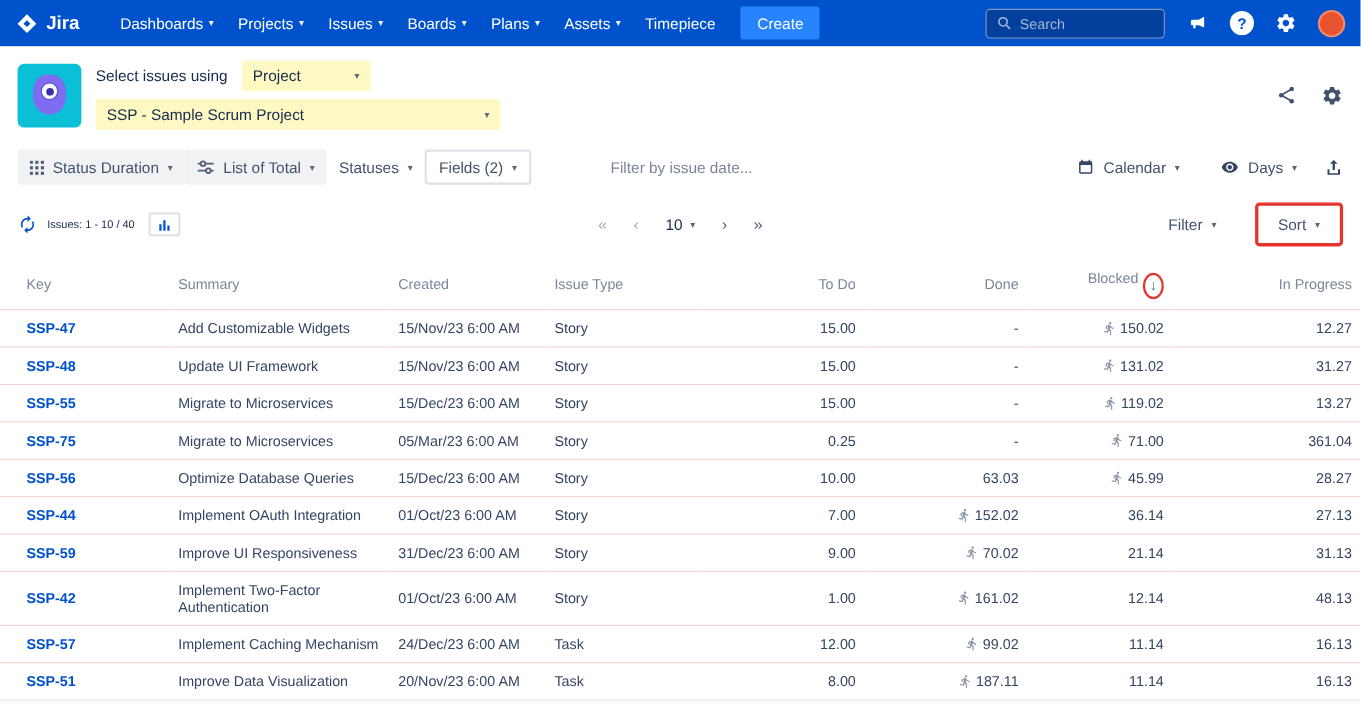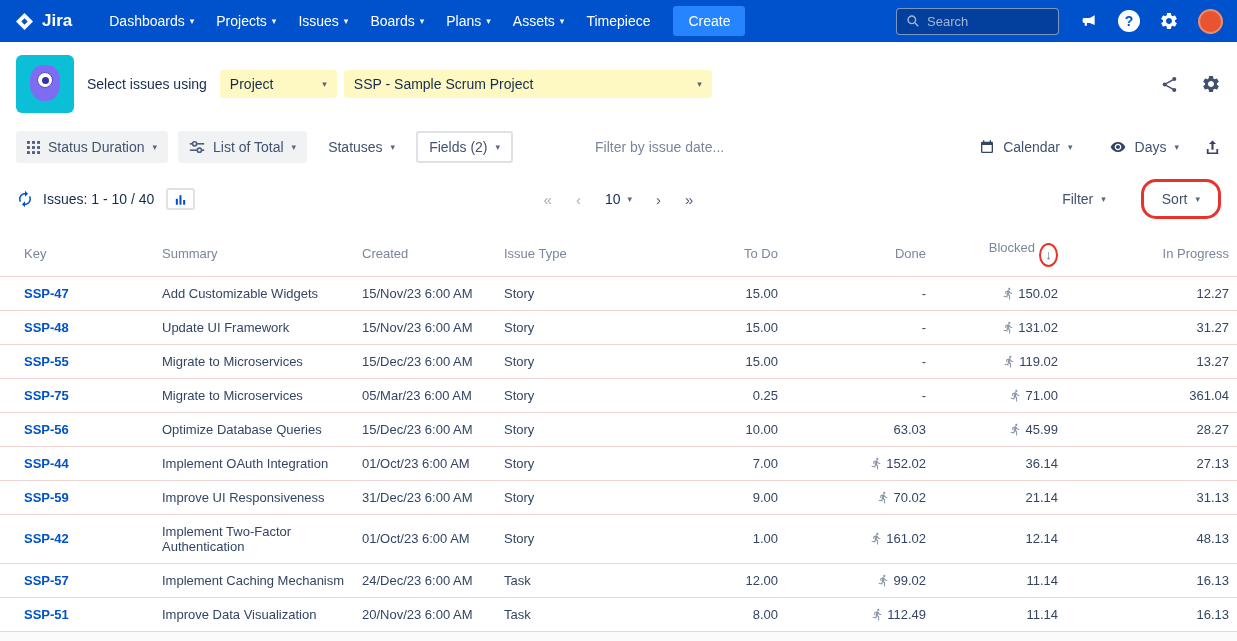--- a/index.html
+++ b/index.html
@@ -56,63 +56,63 @@
     background: #7E6CF2; border-radius: 42% 42% 46% 46%;
   }
   .m-eye {
     position: absolute; left: 7px; top: 7px; width: 16px; height: 16px; border-radius: 50%;
     background: #fff; border: 1px solid #5a4bd0;
   }
   .m-eye:after {
     content: ""; position: absolute; left: 4px; top: 4px; width: 7px; height: 7px;
     border-radius: 50%; background: #3B2FA8;
   }
-  .header-main { margin-left: 13px; display: flex; gap: 7px; }
+  .header-main { margin-left: 13px; display: flex; flex-direction: column; gap: 7px; }
   .row1 { display: flex; align-items: center; gap: 13px; }
   .src-label { font-size: 14px; color: #172B4D; }
   .select {
     display: flex; align-items: center; justify-content: space-between;
     background: #fef9c3; border-radius: 3px; padding: 6px 10px;
     font-size: 14px; color: #172B4D; cursor: pointer;
   }
   .select.sm { width: 117px; }
   .select.lg { width: 368px; }
   .header-icons { margin-left: auto; display: flex; align-items: center; gap: 22px; color: #42526E; }
 
   
-  .toolbar { display: flex; padding: 4px 16px 10px; gap: 10px; flex: 0 0 auto; }
+  .toolbar { display: flex; padding: 4px 16px 10px; flex: 0 0 auto; }
   .tb-btn {
     display: flex; align-items: center; gap: 8px; background: #F1F2F4; border-radius: 3px;
     padding: 8px 11px; font-size: 14px; font-weight: 500; color: #42526E; cursor: pointer; white-space: nowrap;
   }
   .tb-btn.plain { background: transparent; }
   .tb-btn.outlined { background: #fff; border: 2px solid #DFE1E6; padding: 6px 11px; }
   .date-filter {
     margin-left: 72px; border: none; outline: none; font-family: inherit;
     font-size: 14px; color: #42526E; width: 160px; background: transparent;
   }
   .date-filter::placeholder { color: #7A869A; }
   .tb-right { margin-left: auto; display: flex; align-items: center; gap: 14px; }
 
   
   .controls { display: flex; align-items: center; padding: 6px 16px 12px; position: relative; flex: 0 0 auto; }
-  .issues-count { font-size: 14px; color: #172B4D; margin-left: 9px; }
+  .issues-count { font-size: 10px; color: #172B4D; margin-left: 9px; }
   .chart-btn {
     margin-left: 12px; border: 2px solid #DFE1E6; border-radius: 3px; padding: 3px 5px 1px;
     display: inline-flex; cursor: pointer;
   }
   .pagination {
     position: absolute; left: 50%; transform: translateX(-50%);
     display: flex; align-items: center; gap: 24px; font-size: 15px;
   }
   .pg { color: #505F79; cursor: pointer; }
   .pg-disabled { color: #A5ADBA; }
   .pg-size { display: inline-flex; align-items: center; gap: 7px; font-size: 14px; color: #172B4D; cursor: pointer; }
   .fs-group { margin-left: auto; display: flex; align-items: center; gap: 24px; }
-  .sort-annotation { border: 3px solid #E5342B; border-radius: 15px; padding: 1px 7px; }
+  .sort-annotation { border: 3px solid #E5342B; border-radius: 4px; padding: 1px 7px; }
 
   
   main { flex: 1 1 auto; }
   .issues-table { width: 1237px; border-collapse: collapse; table-layout: fixed; }
   .issues-table th {
     font-size: 13px; font-weight: 400; color: #7A869A; text-align: left;
     padding: 9px 8px; border-bottom: 1px solid #F0D4D4; white-space: nowrap;
   }
   .issues-table td {
     font-size: 13px; color: #344563; padding: 9px 8px;
@@ -468,21 +468,21 @@
           <td class="num">16.13</td>
         </tr>
         <tr>
           <td><a class="key-link" href="#">SSP-51</a></td>
           <td>Improve Data Visualization</td>
           <td>20/Nov/23 6:00 AM</td>
           <td>Task</td>
           <td class="num">8.00</td>
           <td class="num"><svg class="run-icon" width="13" height="13" viewBox="0 0 24 24" fill="#8C97A7">
               <path d="M13.49 5.48c1.1 0 2-.9 2-2s-.9-2-2-2-2 .9-2 2 .9 2 2 2zm-3.6 13.9l1-4.4 2.1 2v6h2v-7.5l-2.1-2 .6-3c1.3 1.5 3.3 2.5 5.5 2.5v-2c-1.9 0-3.5-1-4.3-2.4l-1-1.6c-.4-.6-1-1-1.7-1-.3 0-.5.1-.8.1l-5.2 2.2v4.7h2v-3.4l1.8-.7-1.6 8.1-4.9-1-.4 2 7 1.4z"></path>
-            </svg><span>112.49</span></td>
+            </svg><span>187.11</span></td>
           <td class="num"><span>11.14</span></td>
           <td class="num">16.13</td>
         </tr>
       </tbody>
   </table>
 </main>
 
 <footer class="footer">
   
   

